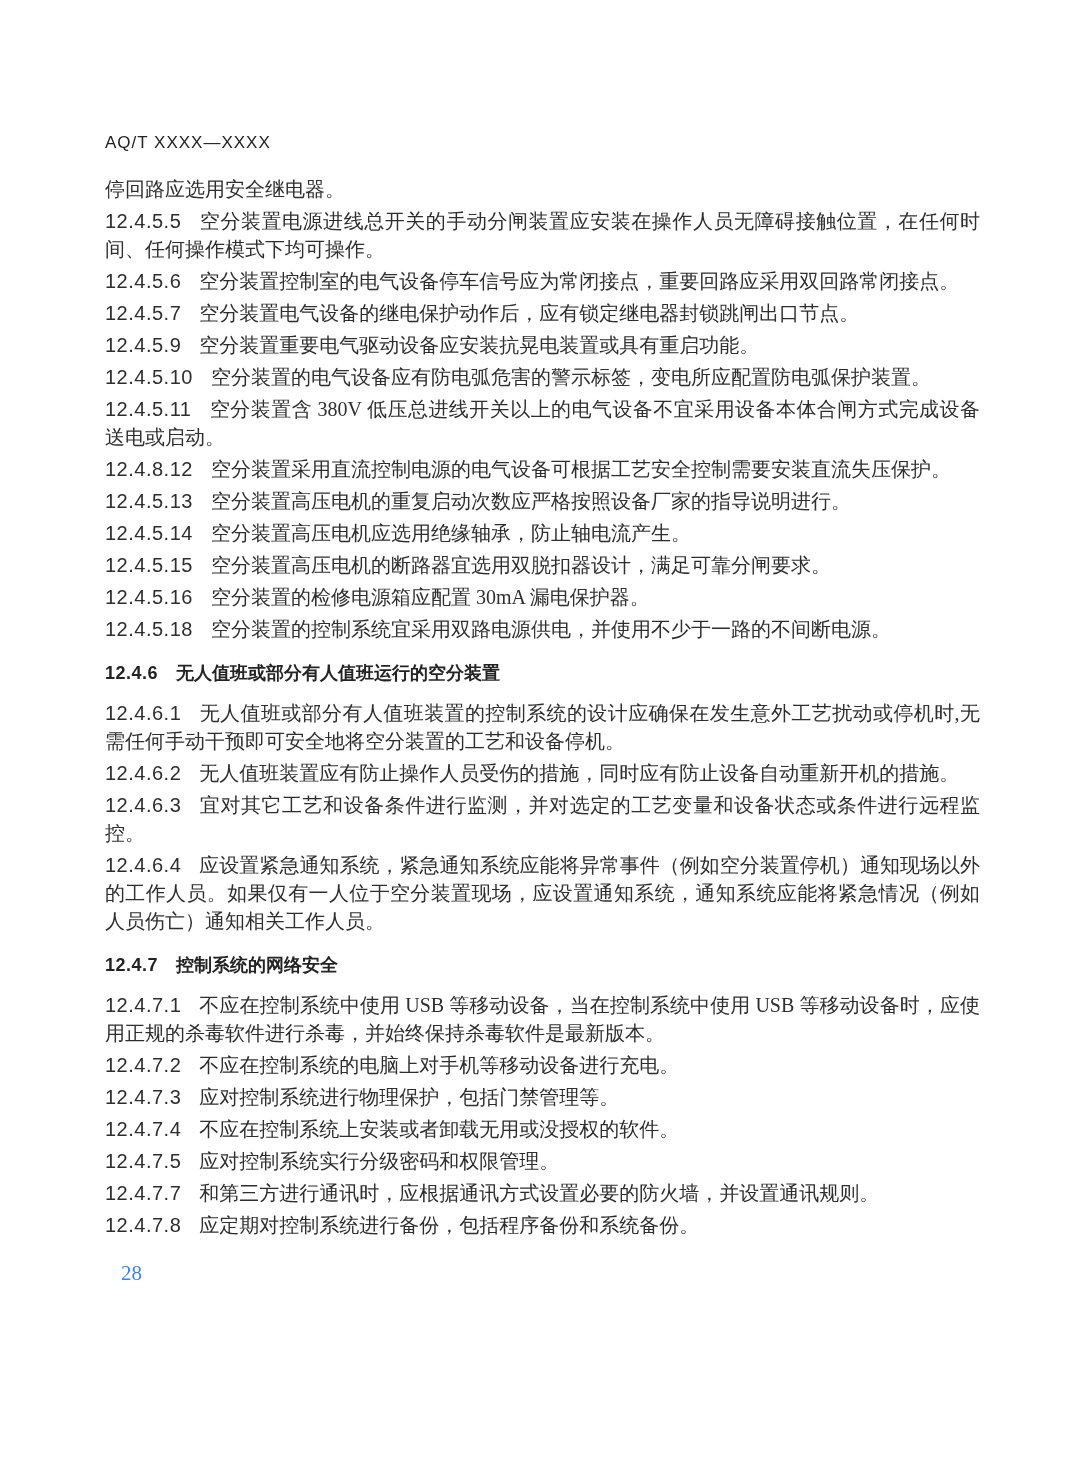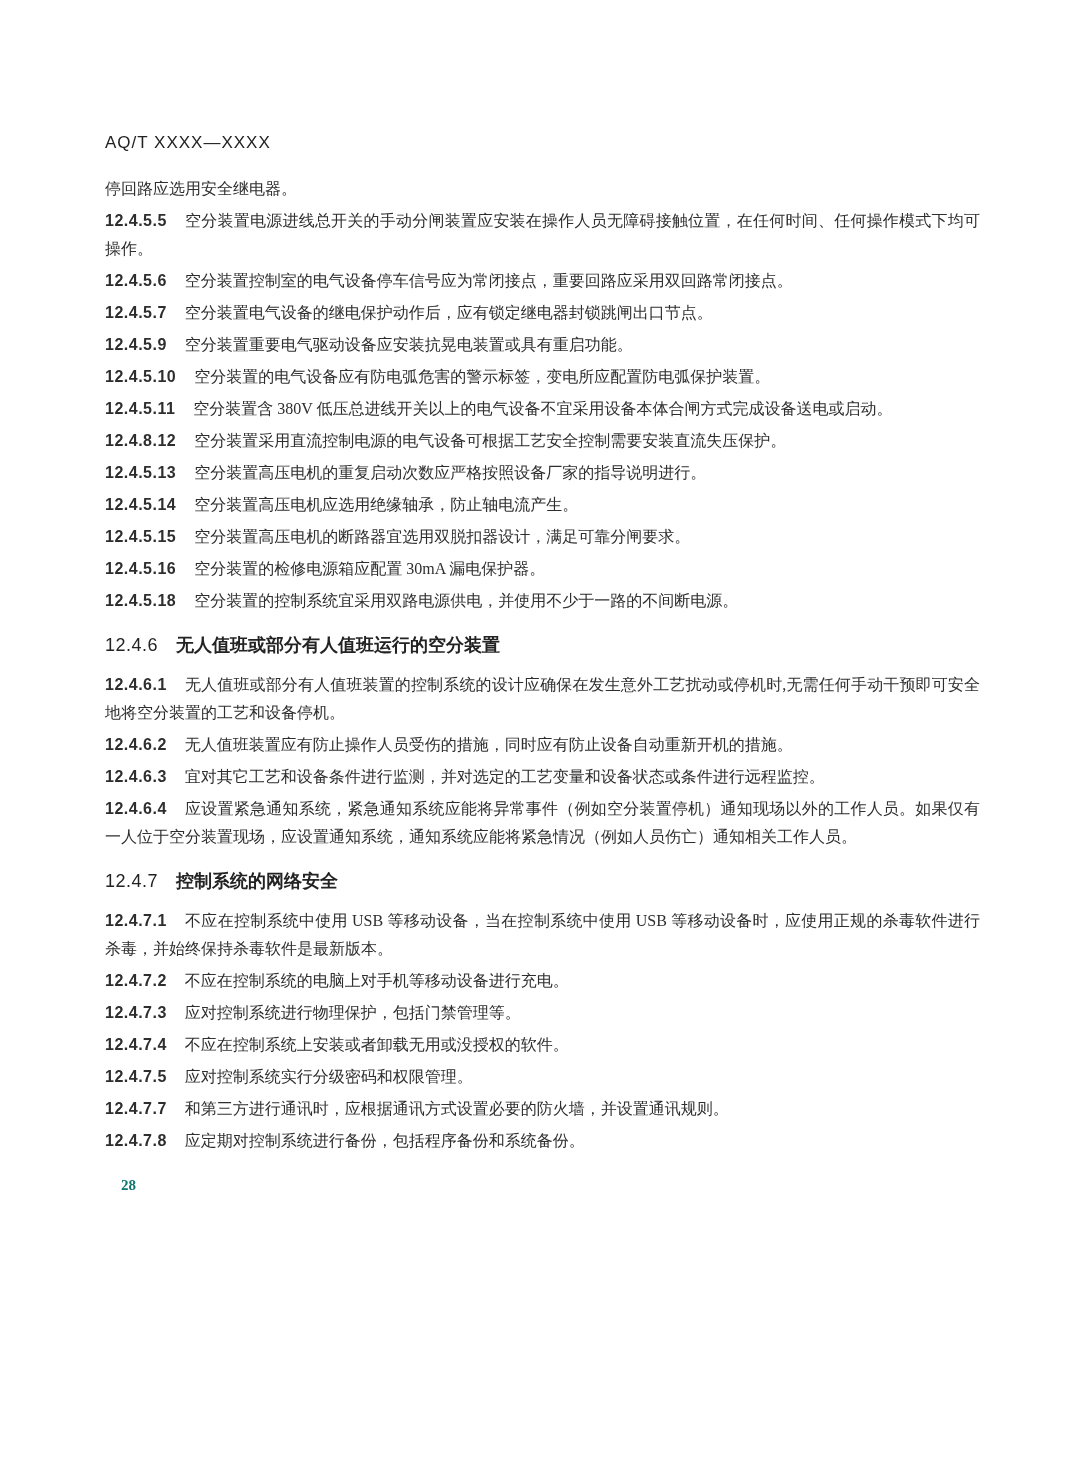--- a/index.html
+++ b/index.html
@@ -20,49 +20,47 @@
   }
   .doc-header {
     font-family: "Liberation Sans", sans-serif;
     font-size: 17px;
     letter-spacing: 1px;
     color: #222222;
     margin-bottom: 22px;
   }
   .doc-body p.body-text {
     margin: 0 0 4px 0;
-    font-size: 16px;
+    font-size: 20px;
     line-height: 28px;
     text-align: justify;
     color: #2e2e2e;
   }
   .doc-body p.body-text:first-child { margin-top: 2px; }
   .clause-num {
     font-family: "Liberation Sans", sans-serif;
     letter-spacing: 0.5px;
     padding-right: 18px;
     white-space: nowrap;
-    font-weight: bold;
   }
   .doc-body h3.sub-heading {
     margin: 16px 0 12px 0;
     font-size: 18px;
     line-height: 28px;
     font-weight: bold;
     font-family: "Liberation Sans", sans-serif;
     color: #232323;
   }
-  .doc-body h3.sub-heading .clause-num { font-weight: normal; }
+  .doc-body h3.sub-heading .clause-num { font-weight: bold; }
   .page-footer {
     margin-top: 22px;
     padding-left: 16px;
-    font-size: 15px;
-    color: #0f766e;
+    font-size: 21px;
+    color: #3b82f6;
     font-family: "Liberation Serif", serif;
-    font-weight: bold;
   }
 </style>
 </head>
 <body>
 
 <div class="page">
   <div class="doc-header">AQ/T XXXX—XXXX</div>
 
   <main class="doc-body">
 

